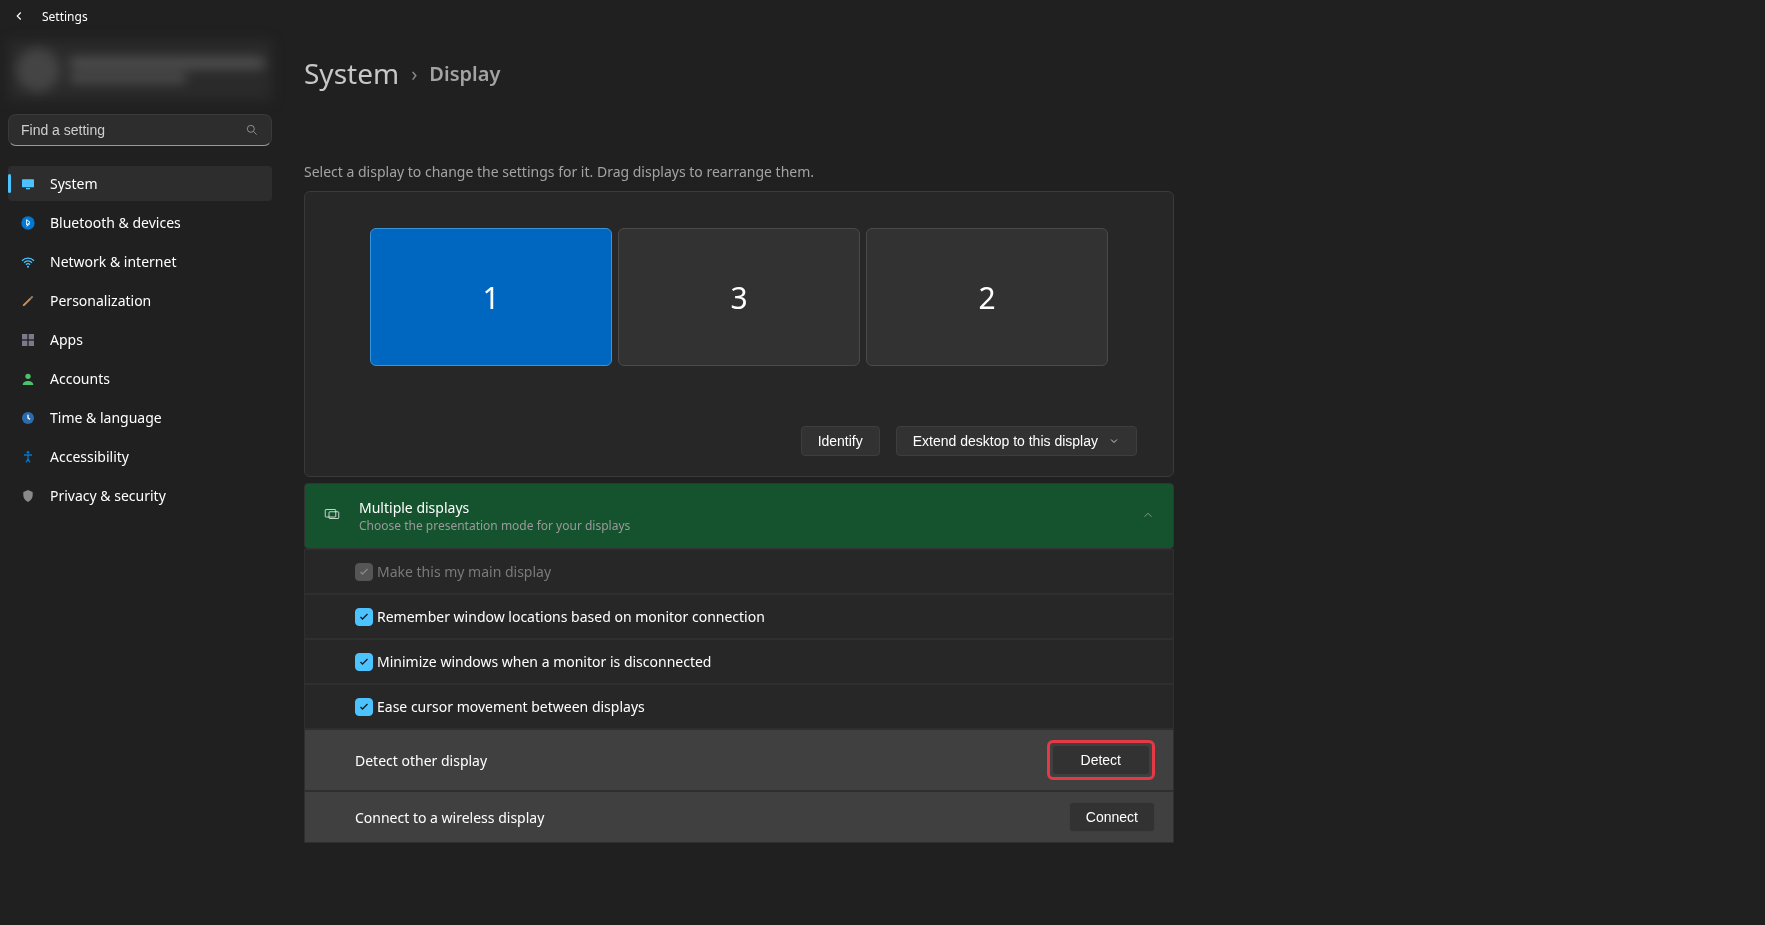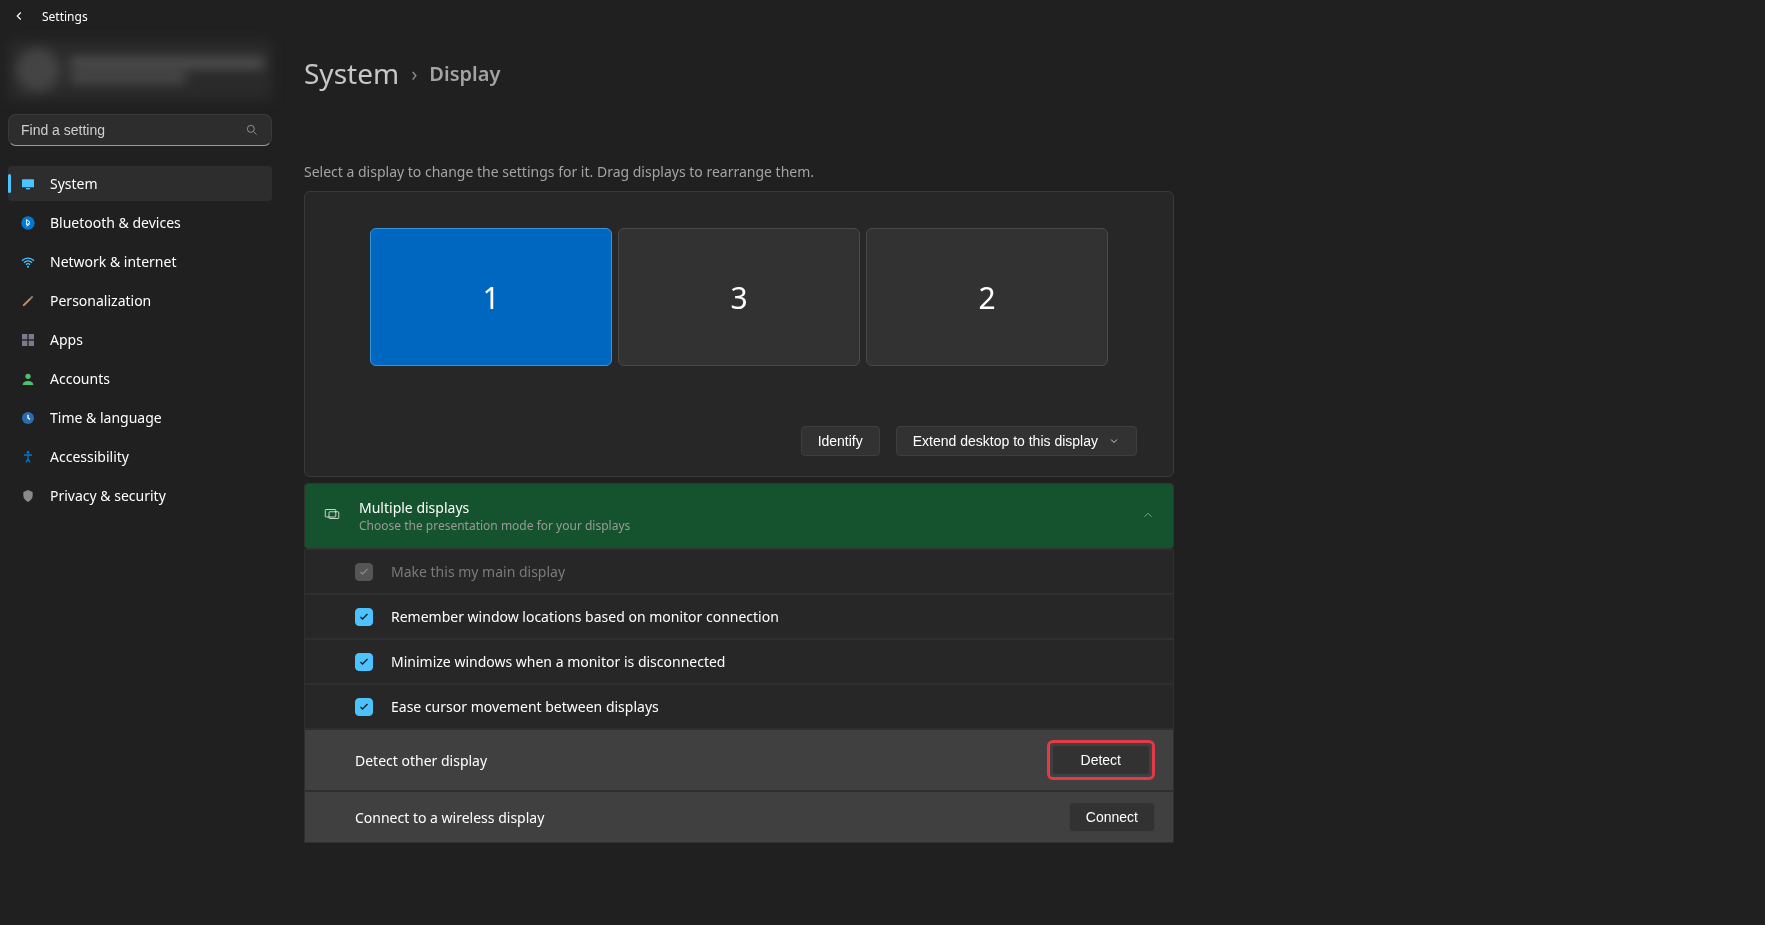--- a/index.html
+++ b/index.html
@@ -132,21 +132,21 @@
   cursor: pointer;
 }
 .exp-icon svg { width:18px; height:18px; stroke:#fff; fill:none;}
 .exp-text { flex:1; }
 .exp-title { font-size: 14px; color:#fff;}
 .exp-sub { font-size: 12px; color: #9a9a9a;}
 .chevron svg { width:14px; height:14px; stroke:#cfcfcf; fill:none;}
 .option-row {
   display: flex;
   align-items: center;
-  gap: 18px;
+  gap: 4px;
   padding: 12px 18px 12px 50px;
   background: #272727;
   border: 1px solid #2f2f2f;
 }
 .option-row.first { border-top-left-radius:0; border-top-right-radius:0;}
 .checkbox {
   width: 18px;
   height: 18px;
   border-radius: 4px;
   border: 1px solid #666;

